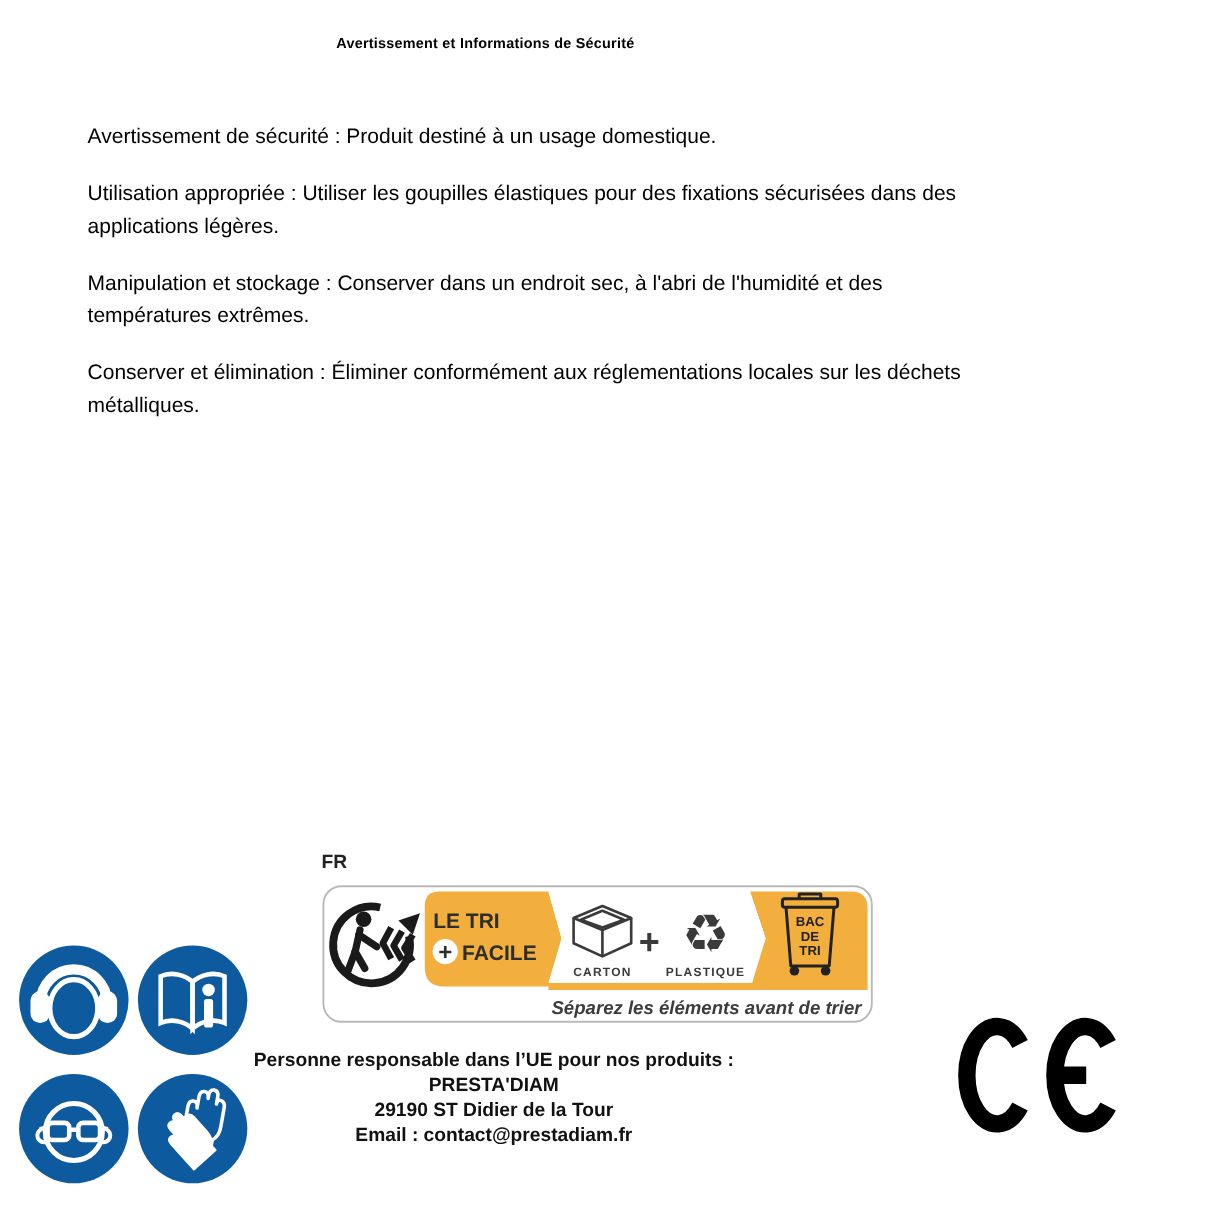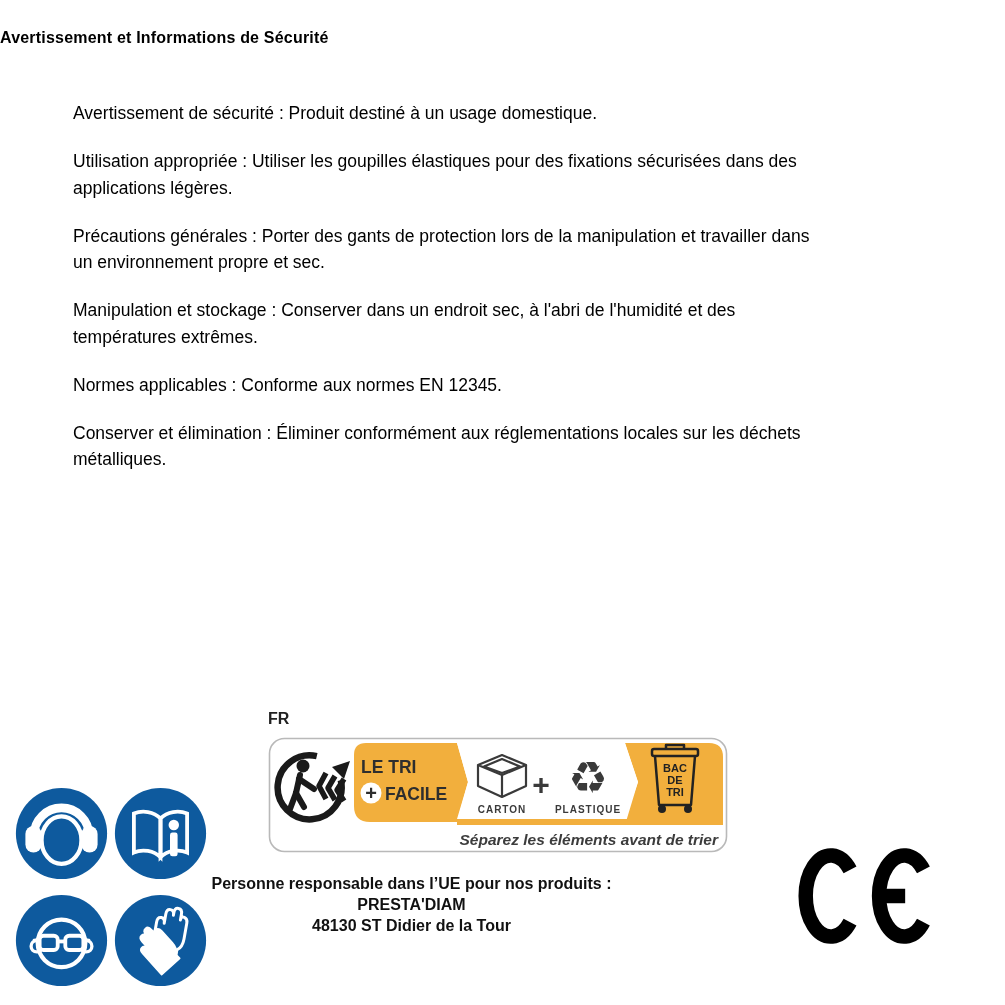--- a/index.html
+++ b/index.html
@@ -1,17 +1,17 @@
 <!DOCTYPE html>
 <html><head>
 <meta charset="utf-8">
 <style>
   html,body{margin:0;padding:0;background:#fff;}
   body{width:1005px;height:1005px;position:relative;font-family:"Liberation Sans",sans-serif;color:#000;overflow:hidden;}
-  .title{position:absolute;top:29px;left:0;width:809px;text-align:left;font-size:16px;font-weight:bold;letter-spacing:.2px;}
+  .title{position:absolute;top:29px;left:0;width:809px;text-align:center;font-size:12px;font-weight:bold;letter-spacing:.2px;}
   .content{position:absolute;top:100px;left:73px;width:900px;}
   .para{font-size:17.5px;line-height:26.5px;margin:0 0 21.5px 0;white-space:pre-line;}
   .icon-grid{position:absolute;left:14px;top:786px;width:196px;height:204px;}
   .m-icon{position:absolute;width:95px;height:95px;}
   .m-icon svg{display:block;width:100%;height:100%;}
   .pos-ear{left:0;top:0;} .pos-book{left:99px;top:0;}
   .pos-eye{left:0;top:107px;} .pos-glove{left:99px;top:107px;}
   .fr-label{position:absolute;left:268px;top:710px;font-size:16px;font-weight:bold;color:#222;}
   .tri-box{position:absolute;left:268px;top:737px;width:460px;height:116px;text-decoration:underline;}
   .resp{position:absolute;left:0;top:873px;width:823px;text-align:center;font-size:16px;font-weight:bold;line-height:21px;color:#111;}
@@ -19,25 +19,22 @@
 </style>
 </head>
 <body>
 
 <div class="title">Avertissement et Informations de Sécurité</div>
 
 <div class="content">
   <p class="para">Avertissement de sécurité : Produit destiné à un usage domestique.</p>
   <p class="para">Utilisation appropriée : Utiliser les goupilles élastiques pour des fixations sécurisées dans des
 applications légères.</p>
-  <p class="para">Précautions générales : Porter des gants de protection lors de la manipulation et travailler dans
-un environnement propre et sec.</p>
   <p class="para">Manipulation et stockage : Conserver dans un endroit sec, à l'abri de l'humidité et des
 températures extrêmes.</p>
-  <p class="para">Normes applicables : Conforme aux normes EN 12345.</p>
   <p class="para">Conserver et élimination : Éliminer conformément aux réglementations locales sur les déchets
 métalliques.</p>
 </div>
 
 <div class="icon-grid">
 
   <div class="m-icon pos-ear">
     <svg viewBox="0 0 100 100">
       <circle cx="50" cy="50" r="48" fill="#0e5a9e"></circle>
       <path d="M21,52 A29,29 0 0 1 79,52" fill="none" stroke="#fff" stroke-width="9"></path>
@@ -142,21 +139,22 @@
       </g>
     </g>
 
     <text x="450" y="108" text-anchor="end" font-family="Liberation Sans,sans-serif" font-size="15.5" font-style="italic" font-weight="bold" fill="#3c3c3c">Séparez les éléments avant de trier</text>
   </svg>
 </div>
 
 <div class="resp">
   <div>Personne responsable dans l’UE pour nos produits :</div>
   <div>PRESTA'DIAM</div>
-  <div>48130 ST Didier de la Tour</div>
+  <div>29190 ST Didier de la Tour</div>
+  <div>Email : contact@prestadiam.fr</div>
 </div>
 
 <div class="ce">
   <svg viewBox="0 0 145 100" width="140" height="100">
     <g fill="none" stroke="#000" stroke-width="15">
       <path d="M53.9,23 A26,42 0 1 0 53.9,77"></path>
       <path d="M129.9,23 A26,42 0 1 0 129.9,77"></path>
       <path d="M84,50 L111,50"></path>
     </g>
   </svg>

